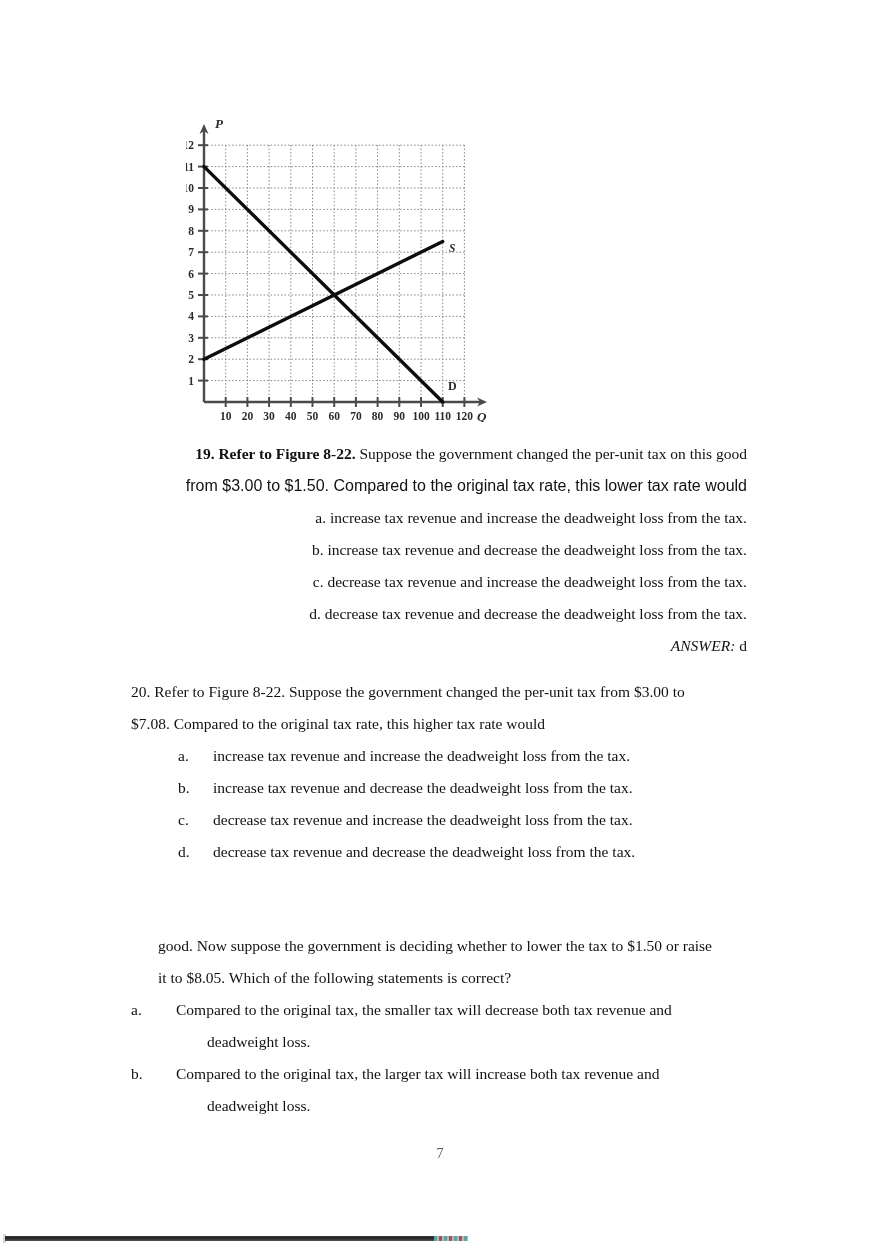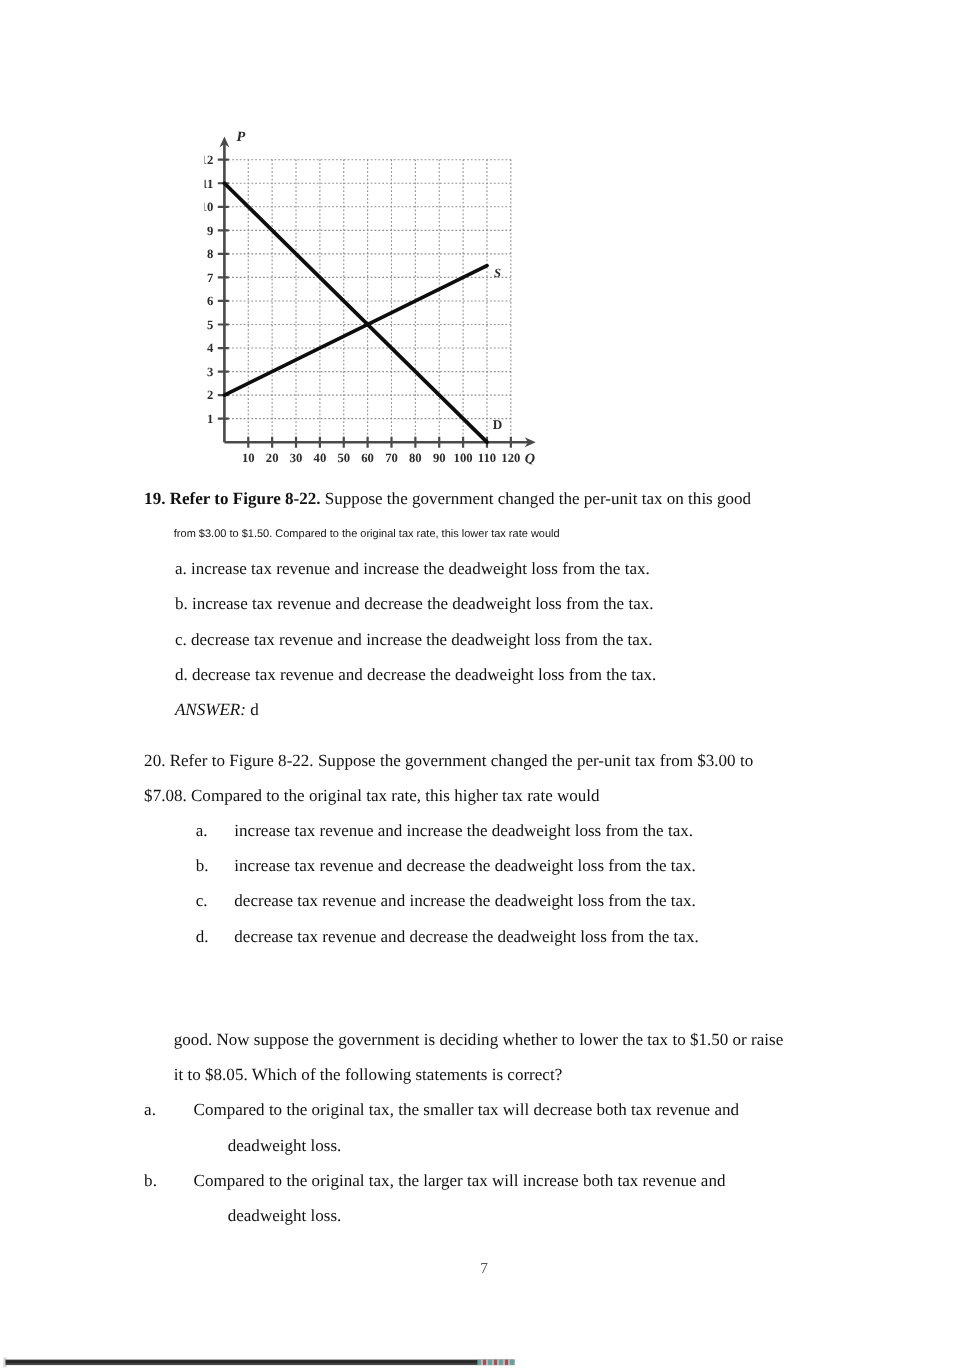--- a/index.html
+++ b/index.html
@@ -32,38 +32,38 @@
     height: 310px;
   }
   .chart-svg { display: block; }
 
   
   .qblock {
     position: absolute;
     font-size: 15.5px;
     line-height: 32px;
   }
-  .q19 { left: 131px; top: 438px; width: 616px; }
+  .q19 { left: 131px; top: 438px; width: 616px; text-align: right; }
   .q20 { left: 131px; top: 676px; width: 616px; }
   .q21 { left: 131px; top: 930px; width: 620px; }
 
   .qstem {
     text-indent: 0;
   }
   .qnum {
     font-weight: bold;
   }
   .qref {
     font-weight: bold;
   }
   .stem-line { display: block; }
   .stem-line.indent { padding-left: 27px; }
   .stem-line.sans {
     font-family: "Liberation Sans", sans-serif;
-    font-size: 10px;
+    font-size: 16px;
   }
 
   .opt {
     display: block;
     padding-left: 28px;
     white-space: nowrap;
   }
   .opt-wide {
     display: block;
     padding-left: 45px;

